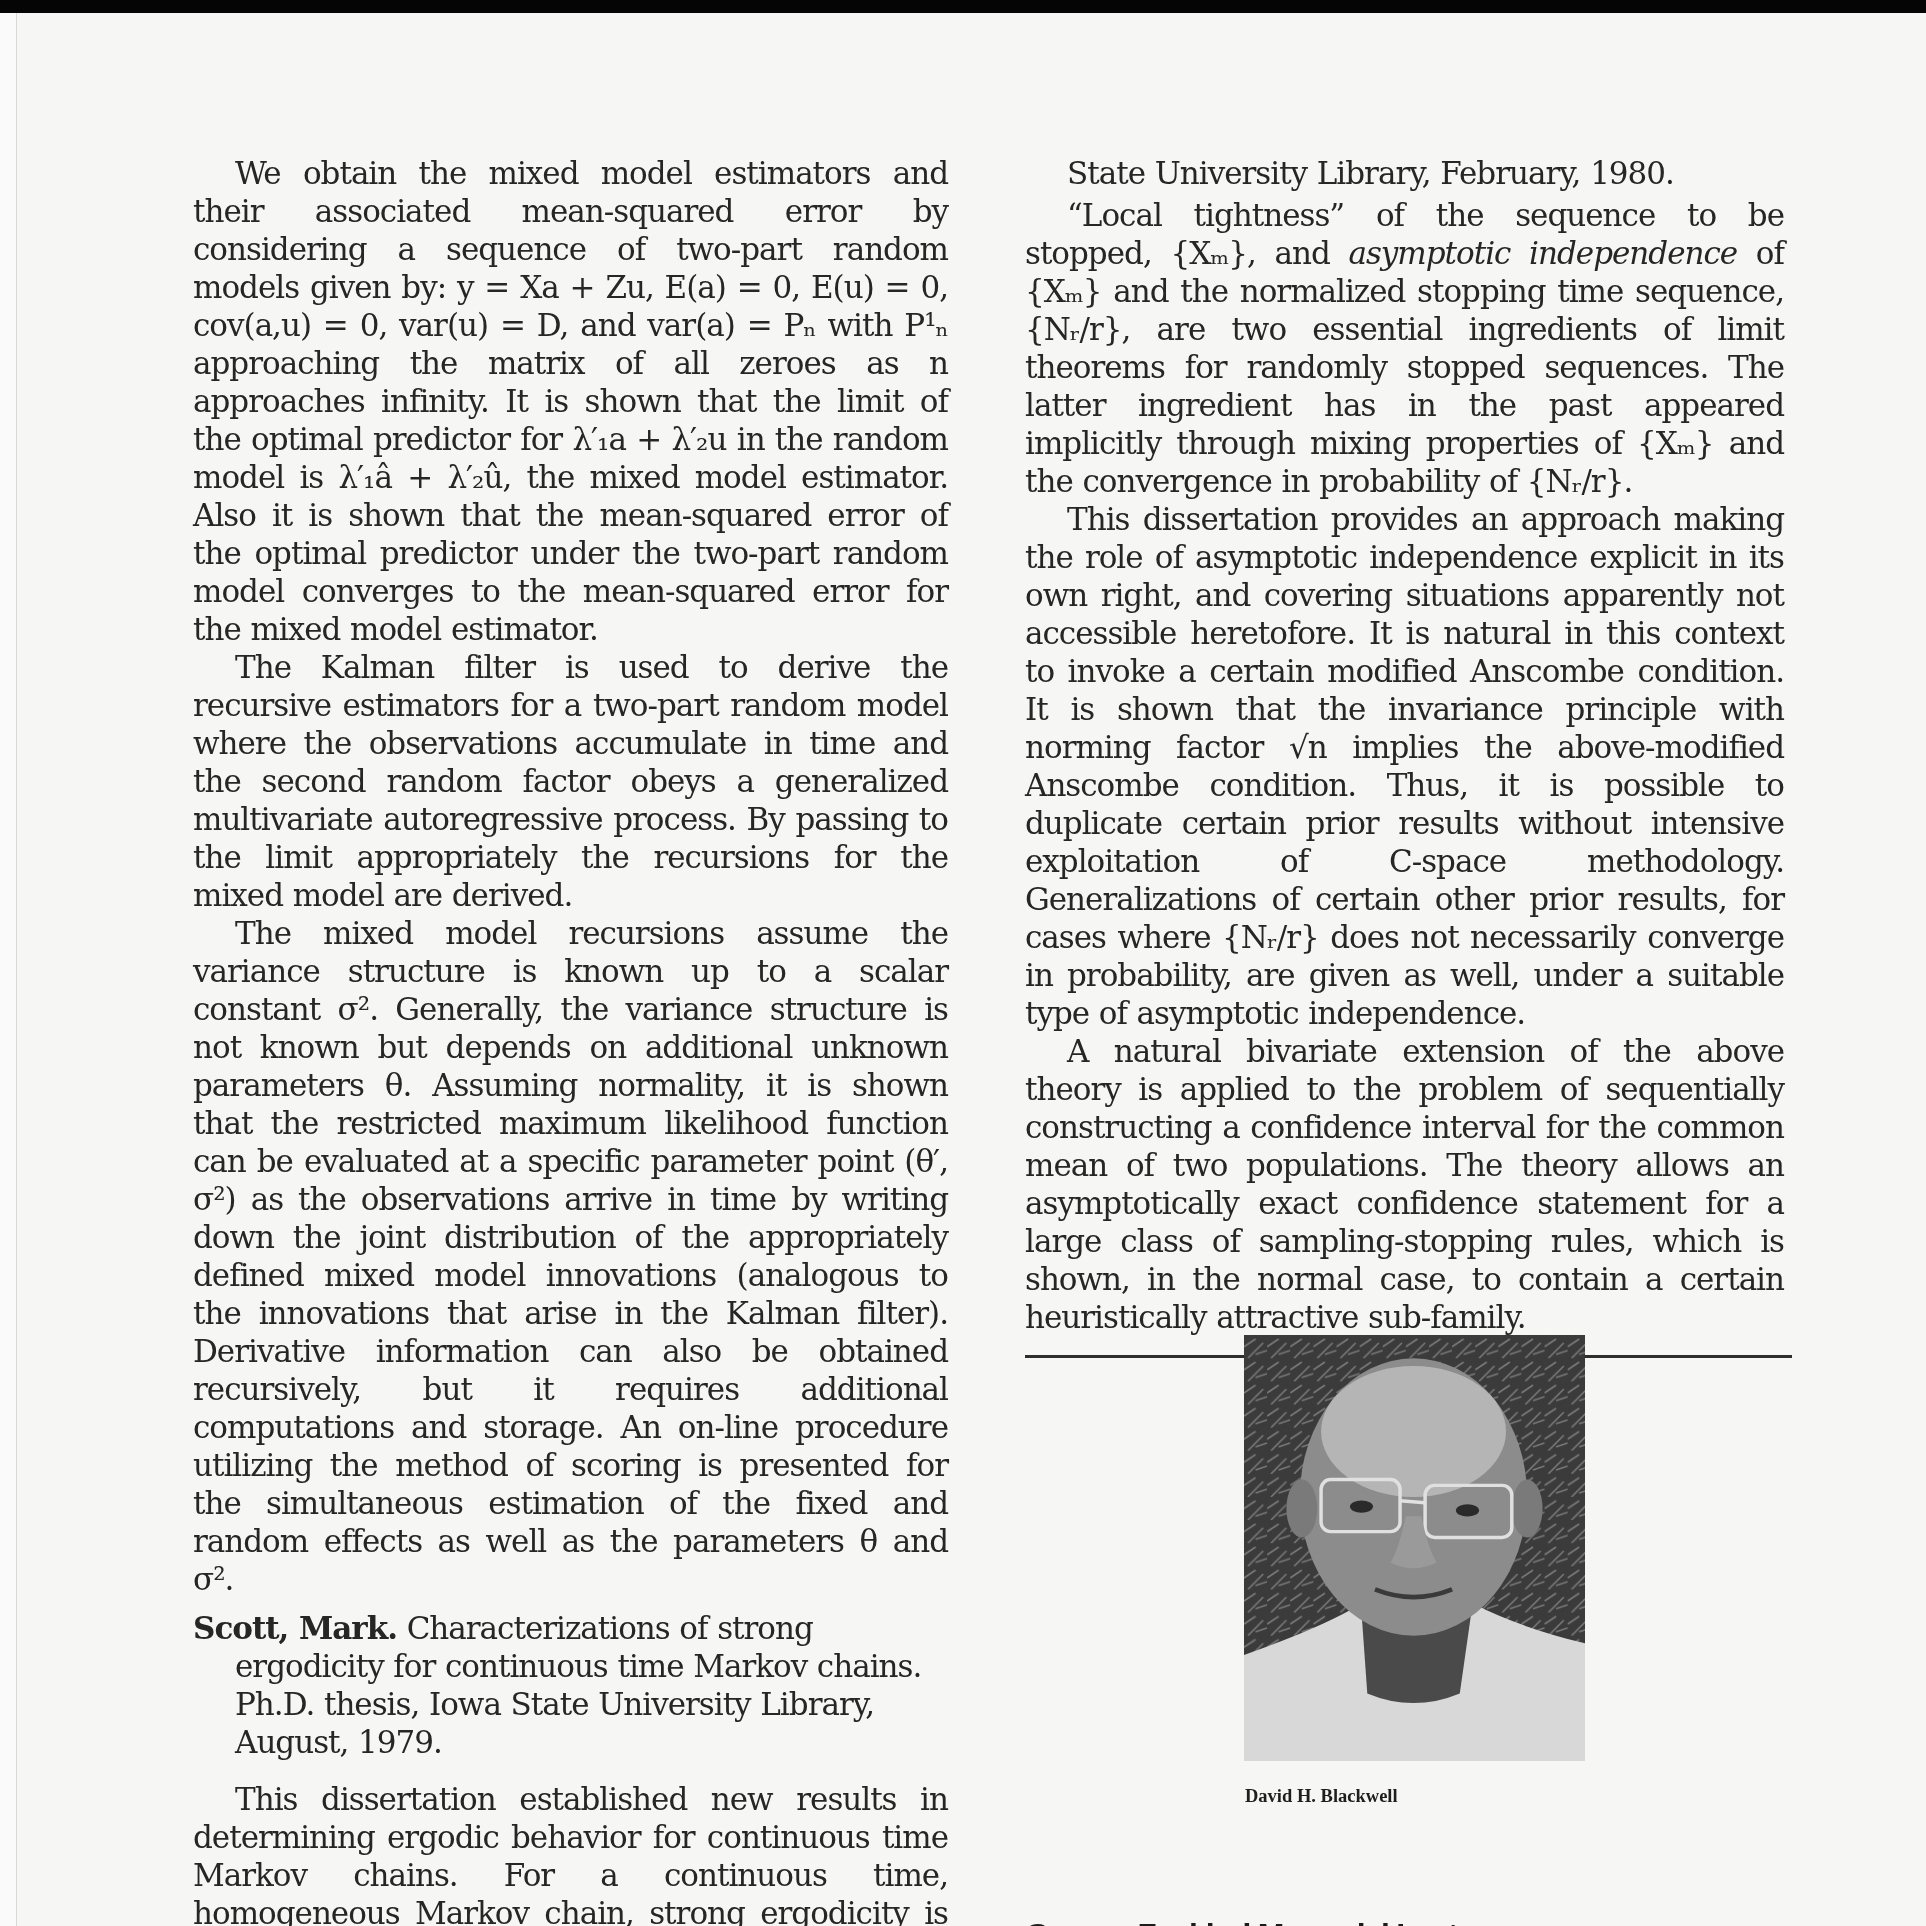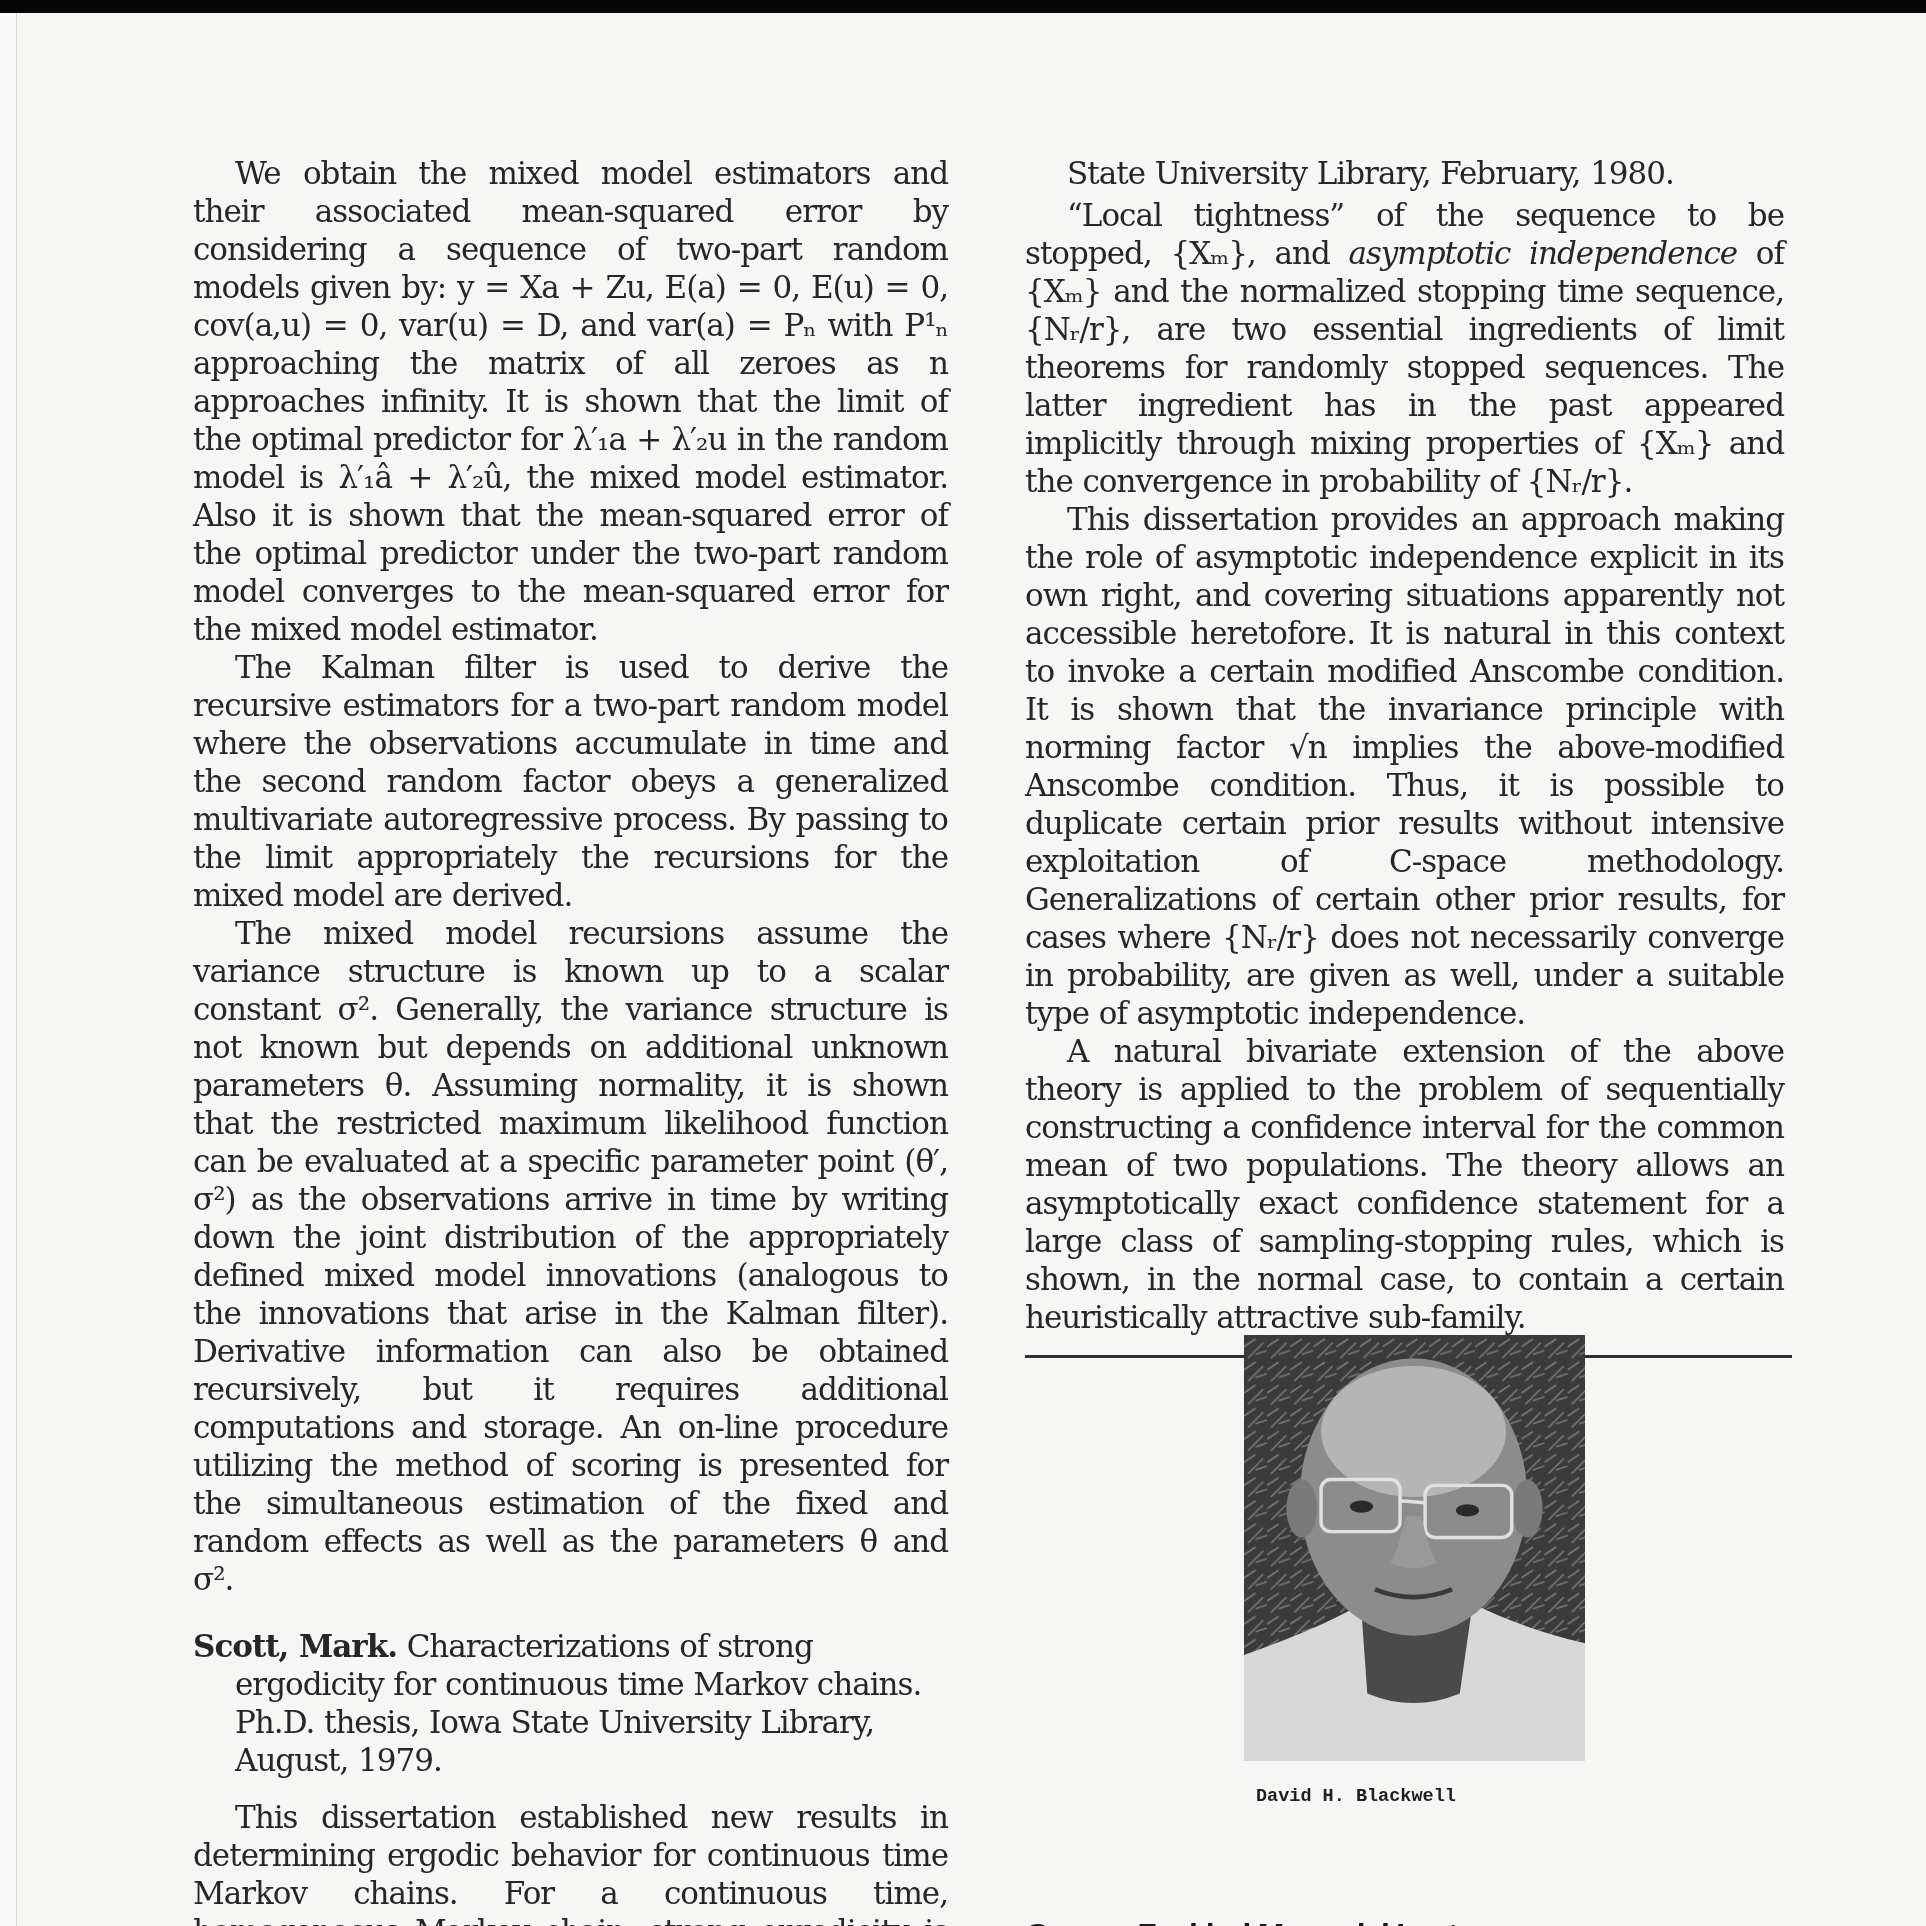--- a/index.html
+++ b/index.html
@@ -21,32 +21,32 @@
     font-size: 31px;
     line-height: 38px;
     text-align: justify;
     letter-spacing: -1px;
     word-spacing: 0.8px;
   }
   p.indent { text-indent: 42px; }
   .entry { padding-left: 42px; text-indent: -42px; text-align: left; }
   .entry .author { font-weight: bold; }
   .sp-before { margin-top: 19px; }
-  .sp-before-lg { margin-top: 29px; }
+  .sp-before-lg { margin-top: 11px; }
 
   .divider { height: 3.1px; background: #2e2e2e; margin: 18.5px 0 0 0; width: 767px; }
 
   .photo-wrap { position: absolute; left: 1244px; top: 1335px; width: 345px; }
   .photo {
     width: 341px; height: 426px; position: relative; overflow: hidden;
     background: #3a3a3a;
   }
   .caption {
-    margin-top: 25px; margin-left: 12px;
-    font-family: Liberation Mono, monospace;
+    margin-top: 25px; margin-left: 1px;
+    font-family: Liberation Serif, serif;
     font-weight: bold; font-size: 18.5px; letter-spacing: 0px; color: #1e1e1e;
   }
   .section-heading {
     font-family: "Liberation Sans", "DejaVu Sans", sans-serif;
     font-weight: bold; font-size: 32px; letter-spacing: -1.2px; color: #1c1c1c;
     margin: 0 0 12.3px 0; line-height: 39px;
   }
   .lecture { position: absolute; left: 1025px; top: 1916px; width: 755px; }
 </style>
 </head>

